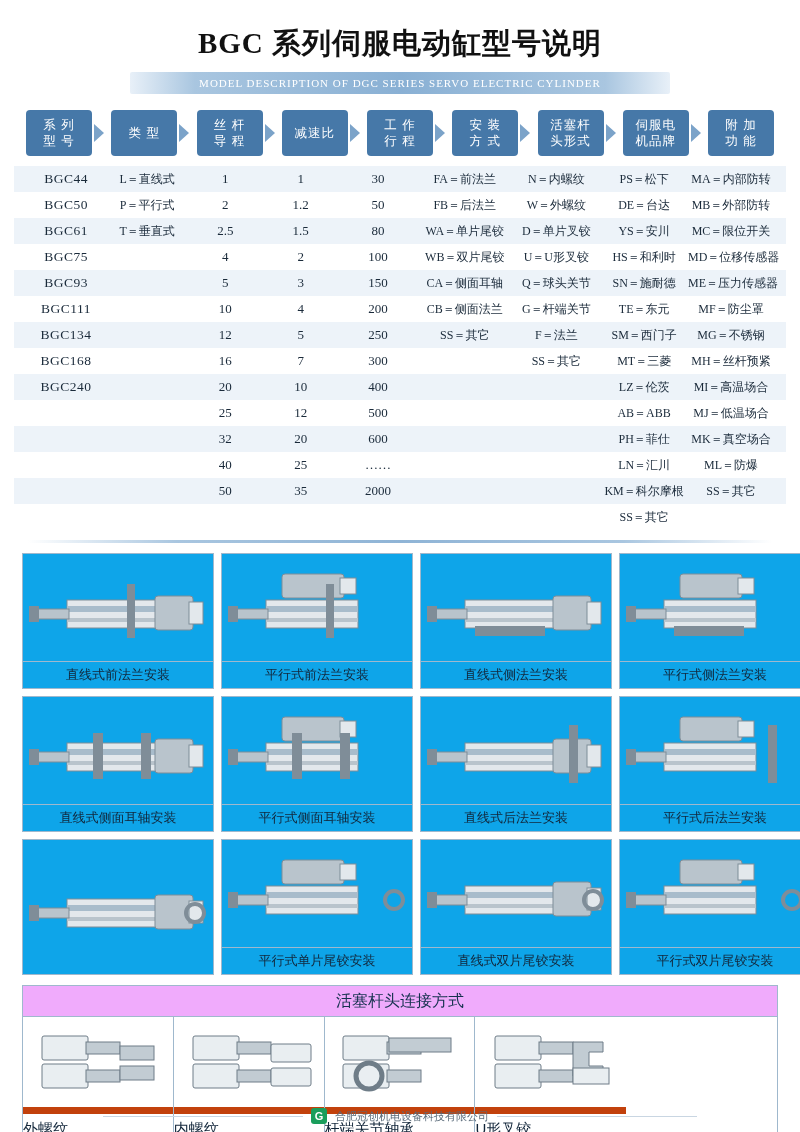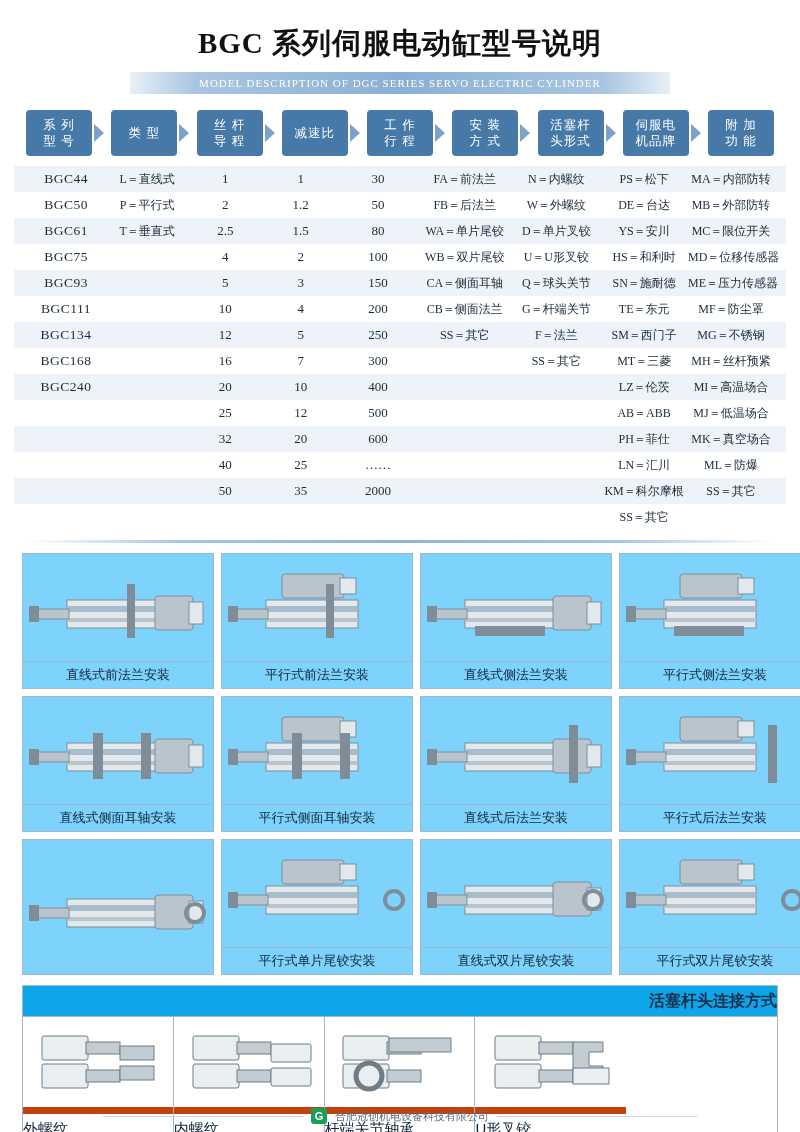--- a/index.html
+++ b/index.html
@@ -140,21 +140,21 @@
   
   .gallery {
     margin-top: 10px;
     display: grid;
     grid-template-columns: repeat(4, 1fr);
     gap: 7px;
     padding: 0 8px;
   }
   .gcell {
     border: 1px solid #9fb8cd;
-    background: #7dd3fc;
+    background: #0ea5e9;
     height: 136px;
     display: flex;
     flex-direction: column;
     box-sizing: border-box;
   }
   .gpic {
     flex: 1;
     display: flex;
     align-items: center;
     justify-content: center;
@@ -170,26 +170,26 @@
     color: #12263a;
   }
 
   
   .rodbox {
     margin: 10px 8px 0;
     border: 1px solid #9fb8cd;
     box-sizing: border-box;
   }
   .rodhead {
-    background: #0ea5e9;
+    background: #f0abfc;
     height: 30px;
     line-height: 30px;
-    text-align: right;
+    text-align: center;
     font-size: 16px;
-    font-weight: bold;
+    font-weight: normal;
     color: #14314e;
     border-bottom: 1px solid #9fb8cd;
   }
   .rodgrid {
     display: grid;
     grid-template-columns: repeat(5, 1fr);
   }
   .rodcell {
     border-right: 1px solid #9fb8cd;
     box-sizing: border-box;

